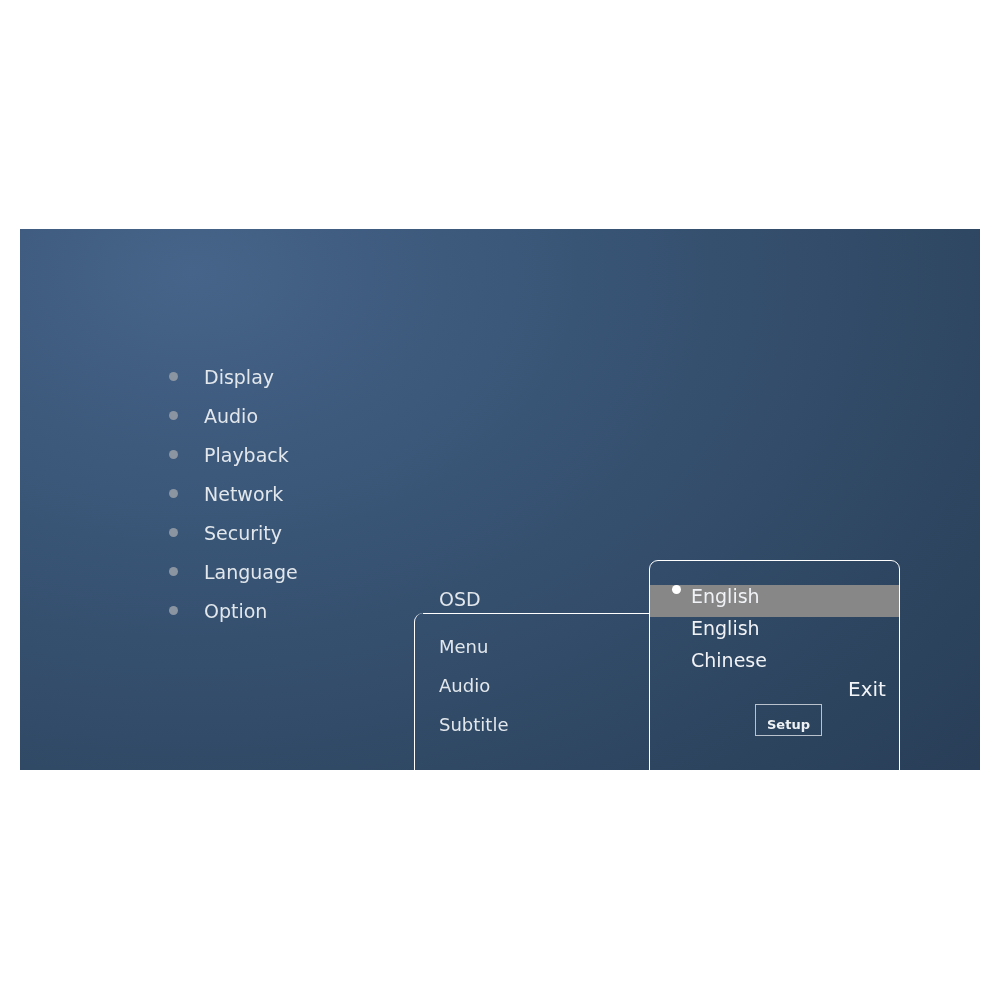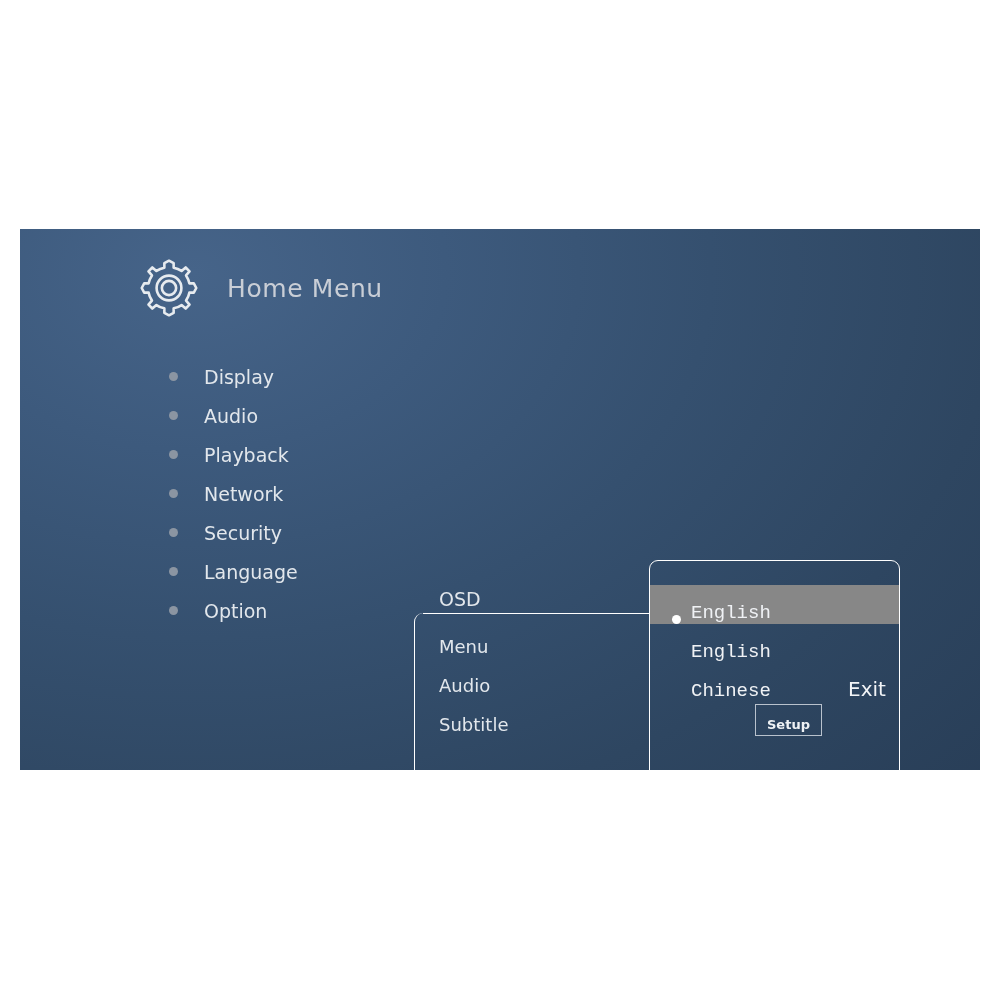--- a/index.html
+++ b/index.html
@@ -135,25 +135,24 @@
     box-sizing: border-box;
     overflow: hidden;
   }
   #lang-list {
     position: absolute;
     left: 0;
     top: 24px;
     width: 100%;
   }
   .lang-row {
-    height: 39px;
-    display: flex;
-    align-items: flex-end;
+    height: 32px;
+    display: flex;
+    align-items: flex-start;
     position: relative;
-    font-family: Liberation Mono, monospace;
   }
   .lang-row.selected {
     background: #878787;
   }
   .lang-bullet {
     width: 9px;
     height: 9px;
     border-radius: 50%;
     background: #ffffff;
     margin-left: 22px;
@@ -199,46 +198,20 @@
     color: #f2f4f7;
     font-size: 20px;
     white-space: nowrap;
   }
 </style>
 </head>
 <body>
 
 <div id="osd-screen">
 
-  <div id="osd-header">
-    <svg id="gear-icon" viewBox="0 0 100 100">
-      <g fill="none" stroke="#e7ebef" stroke-width="4.2" stroke-linejoin="round">
-        <path d="M50 6 L57.5 10 L57.5 17.2
-                 A34 34 0 0 1 70.3 22.5
-                 L76.9 16.9 L83.1 23.1 L77.5 29.7
-                 A34 34 0 0 1 82.8 42.5
-                 L90 42.5 L94 50 L90 57.5 L82.8 57.5
-                 A34 34 0 0 1 77.5 70.3
-                 L83.1 76.9 L76.9 83.1 L70.3 77.5
-                 A34 34 0 0 1 57.5 82.8
-                 L57.5 90 L50 94 L42.5 90 L42.5 82.8
-                 A34 34 0 0 1 29.7 77.5
-                 L23.1 83.1 L16.9 76.9 L22.5 70.3
-                 A34 34 0 0 1 17.2 57.5
-                 L10 57.5 L6 50 L10 42.5 L17.2 42.5
-                 A34 34 0 0 1 22.5 29.7
-                 L16.9 23.1 L23.1 16.9 L29.7 22.5
-                 A34 34 0 0 1 42.5 17.2
-                 L42.5 10 Z"></path>
-        <circle cx="50" cy="50" r="20"></circle>
-        <circle cx="50" cy="50" r="11.5"></circle>
-      </g>
-    </svg>
-    <div id="home-menu-title">Home Menu</div>
-  </div>
 
   <div id="menu-col-1">
     <div class="menu-row">
       <span class="menu-bullet"></span>
       <span class="menu-label">Display</span>
     </div>
     <div class="menu-row">
       <span class="menu-bullet"></span>
       <span class="menu-label">Audio</span>
     </div>

